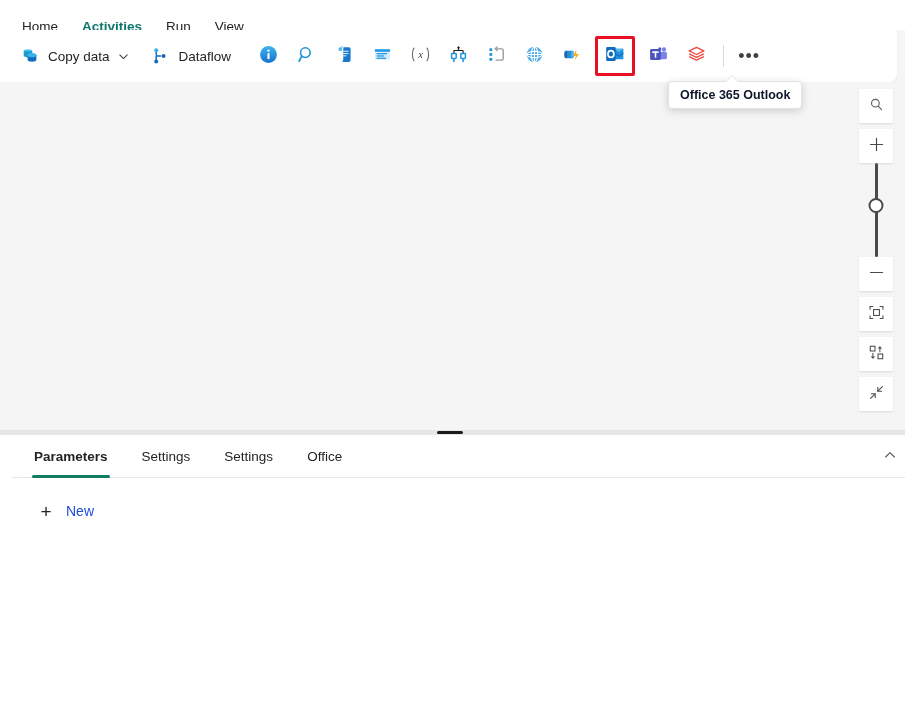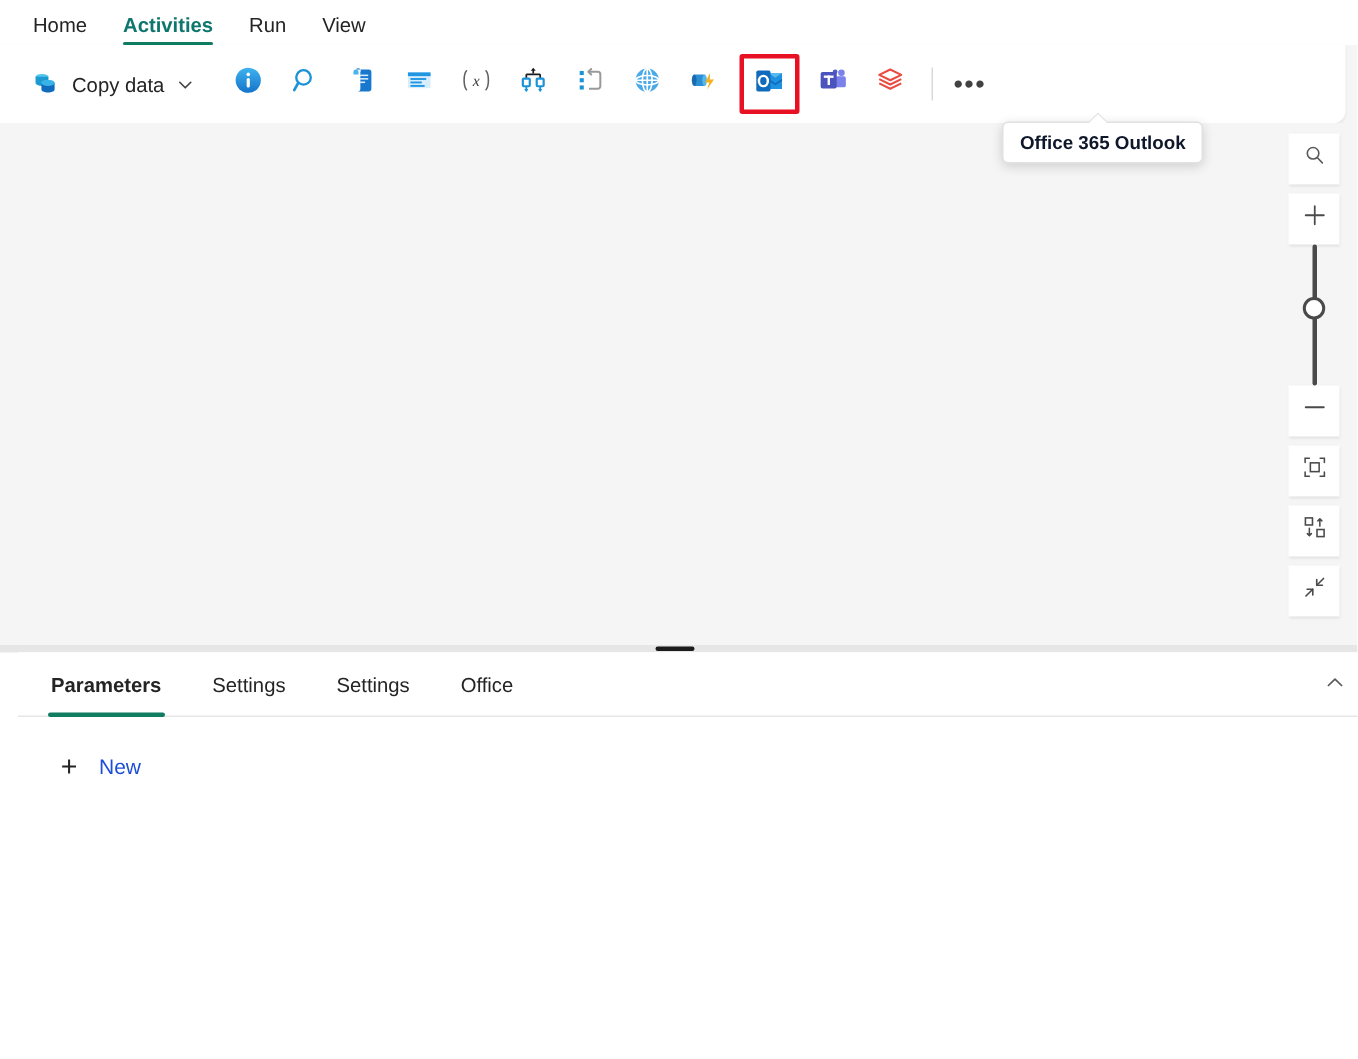--- a/index.html
+++ b/index.html
@@ -8,21 +8,21 @@
     font-family: "Liberation Sans", sans-serif;
     background: #ffffff;
     overflow: hidden;
     -webkit-font-smoothing: antialiased;
   }
 
   #app { position: relative; width: 905px; height: 706px; background:#fff; }
 
   
   .tabstrip {
-    position: absolute; top: 0; left: 0; width: 905px; height: 30px;
+    position: absolute; top: 10px; left: 0; width: 905px; height: 30px;
     background: #ffffff;
     display: flex; align-items: flex-end;
     padding-left: 10px;
   }
   .tab {
     position: relative;
     font-size: 13.5px;
     color: #242424;
     padding: 0 12px 5px 12px;
     line-height: 16px;
@@ -258,20 +258,32 @@
         </svg>
       </span>
       <span class="tb-label">Copy data</span>
       <span class="tb-chev">
         <svg width="11" height="11" viewBox="0 0 12 12">
               <path d="M2 4.2 L6 8.2 L10 4.2" fill="none" stroke="#424242" stroke-width="1.2" stroke-linecap="round" stroke-linejoin="round"></path>
             </svg>
       </span>
     </div>
 
+    <div class="tb-item" style="margin-left:10px;">
+      <span class="tb-icon">
+        <svg width="20" height="20" viewBox="0 0 20 20">
+          <path d="M5.2 4.6 v4 q0 1.4 1.4 1.4 h3.6" fill="none" stroke="#0f6cbd" stroke-width="1.5"></path>
+          <path d="M5.2 10 v4.2" fill="none" stroke="#0f6cbd" stroke-width="1.5"></path>
+          <circle cx="5.2" cy="4.2" r="2" fill="#38b3e8"></circle>
+          <circle cx="12.6" cy="10" r="2" fill="#0f6cbd"></circle>
+          <circle cx="5.2" cy="15.4" r="2" fill="#0f6cbd"></circle>
+        </svg>
+      </span>
+      <span class="tb-label">Dataflow</span>
+    </div>
 
 
     <div style="width:12px;"></div>
 
     <div class="tb-icononly">
       <span>
         <svg width="21" height="21" viewBox="0 0 20 20">
           <defs>
                 <linearGradient id="gi" x1="0" y1="0" x2="0" y2="1">
                   <stop offset="0" stop-color="#3fb3ef"></stop>

